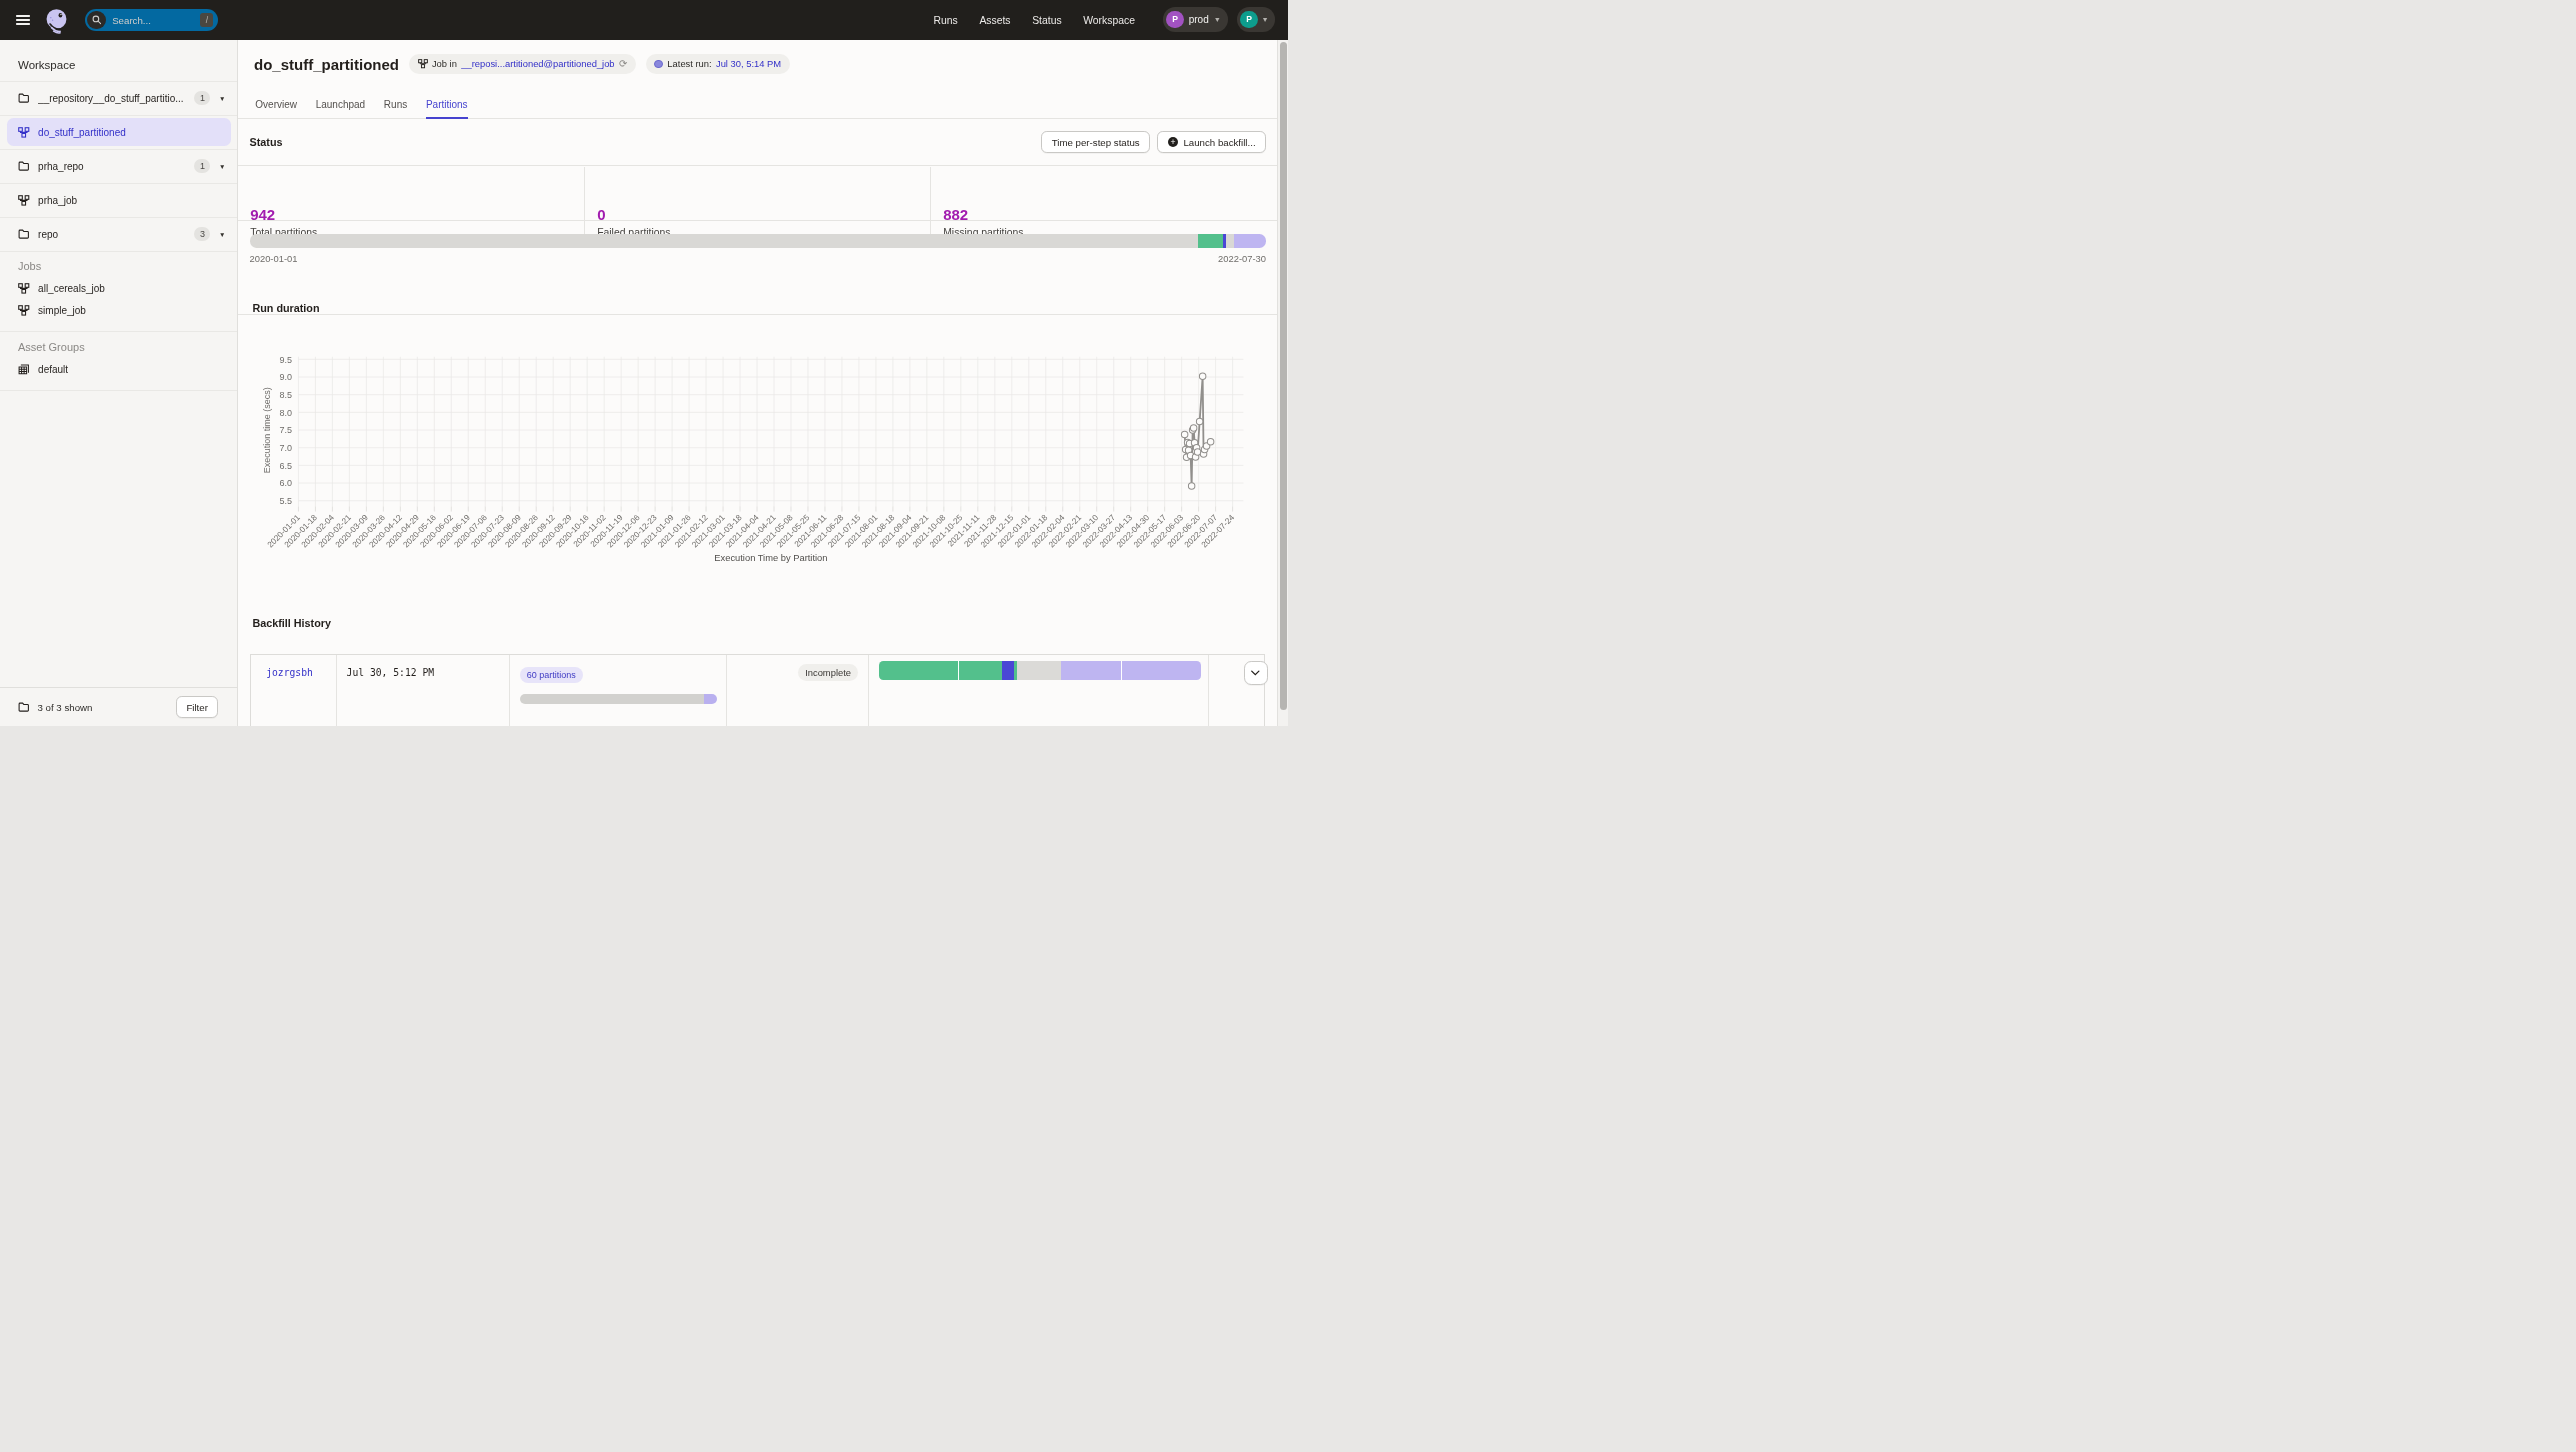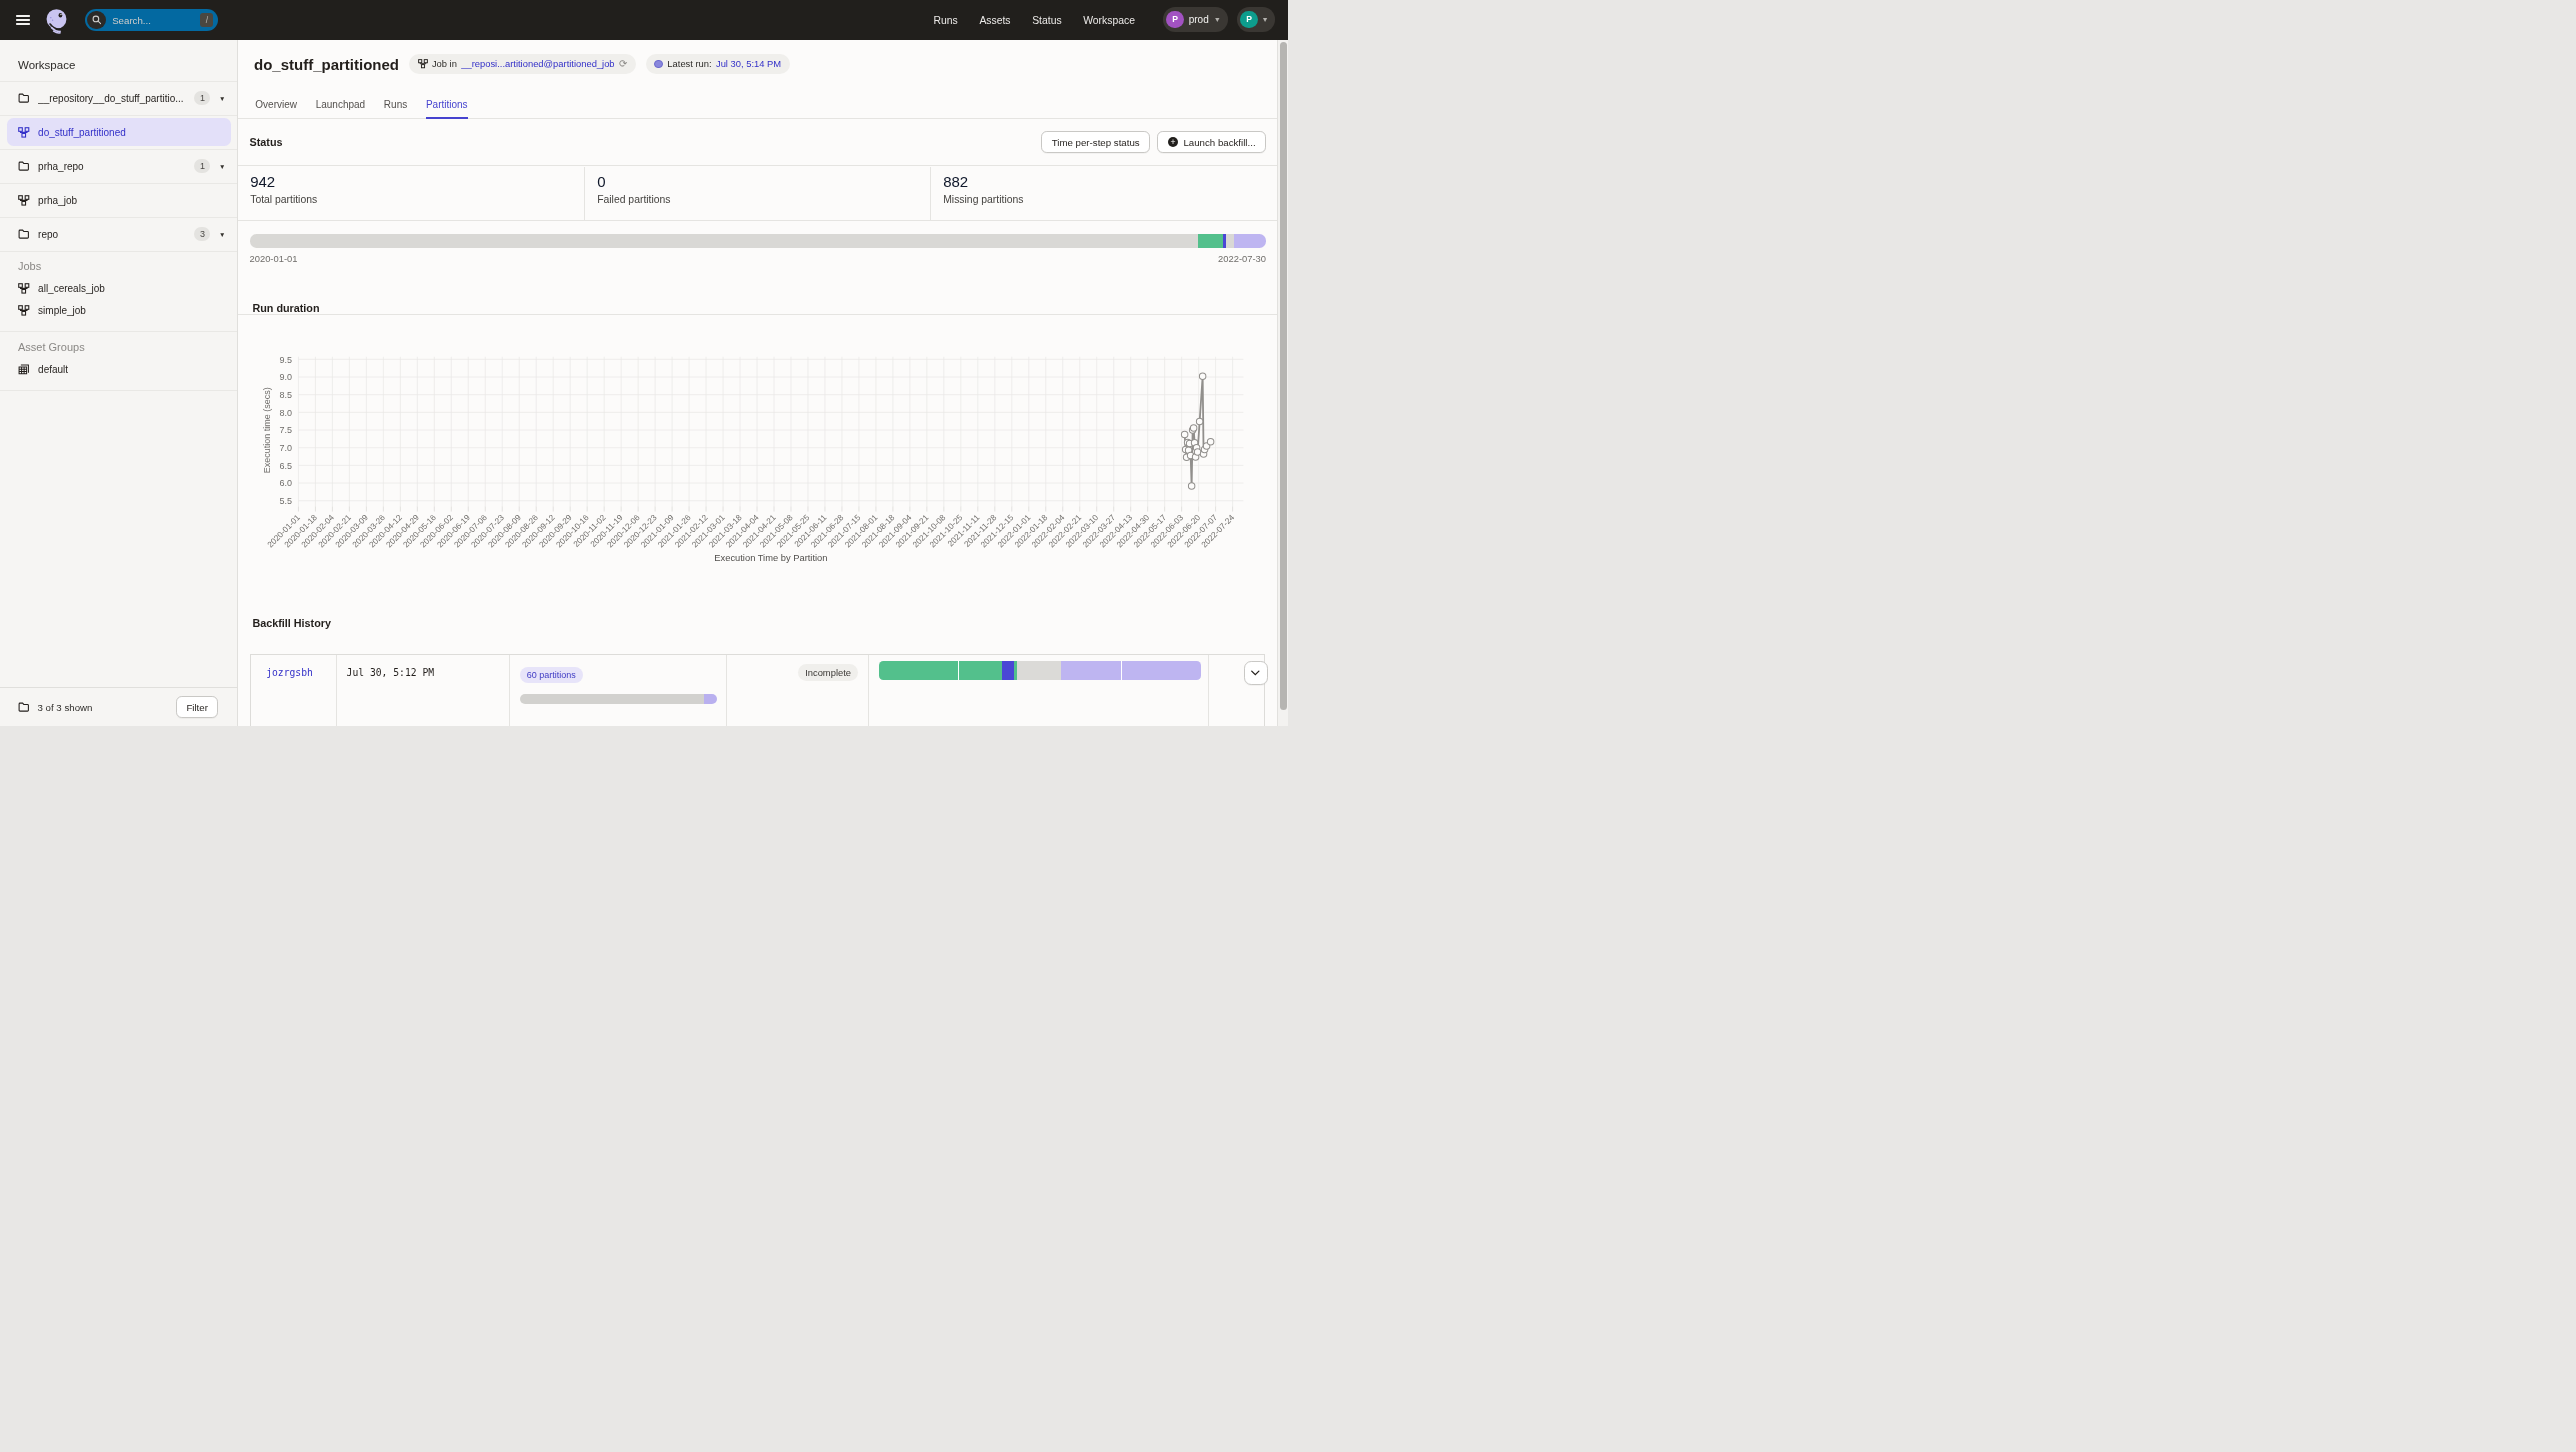--- a/index.html
+++ b/index.html
@@ -82,21 +82,21 @@
                display:flex;align-items:center;padding:0 22px 0 11.5px;}
   .sec-title{font-size:10.8px;font-weight:bold;color:#231f1c;}
   .status-head .spacer{flex:1;}
   .plus-ico{width:10.8px;height:10.8px;border-radius:50%;background:#211f1c;color:#fff;display:flex;
             align-items:center;justify-content:center;font-size:8.6px;line-height:1;}
 
   .stats{position:absolute;top:127px;left:0;right:0;height:54px;border-bottom:0.7px solid #e5e4e1;
          display:grid;grid-template-columns:346px 346px 1fr;}
   .stat-cell{padding:5.8px 0 0 12.2px;}
   .stat-cell + .stat-cell{border-left:0.7px solid #e5e4e1;}
-  .stat-value{font-size:15px;font-weight:400;color:#0f172a;}
+  .stat-value{font-size:15px;font-weight:700;color:#a21caf;margin-top:33px;}
   .stat-label{margin-top:4.3px;font-size:10.4px;color:#44423f;}
 
   .partition-sec{position:absolute;top:181px;left:11.5px;right:22px;}
   .pbar{margin-top:13px;height:14.4px;border-radius:6.5px;overflow:hidden;display:flex;cursor:pointer;}
   .pbar-labels{margin-top:5px;display:flex;justify-content:space-between;font-size:9.4px;color:#6f6d6a;}
 
   .rd-head{position:absolute;top:239px;left:0;right:0;height:36px;border-bottom:0.7px solid #e5e4e1;
            display:flex;align-items:flex-end;padding-left:14.4px;}
 
   .chart-wrap{position:absolute;top:275px;left:0;width:1050px;height:288px;}

